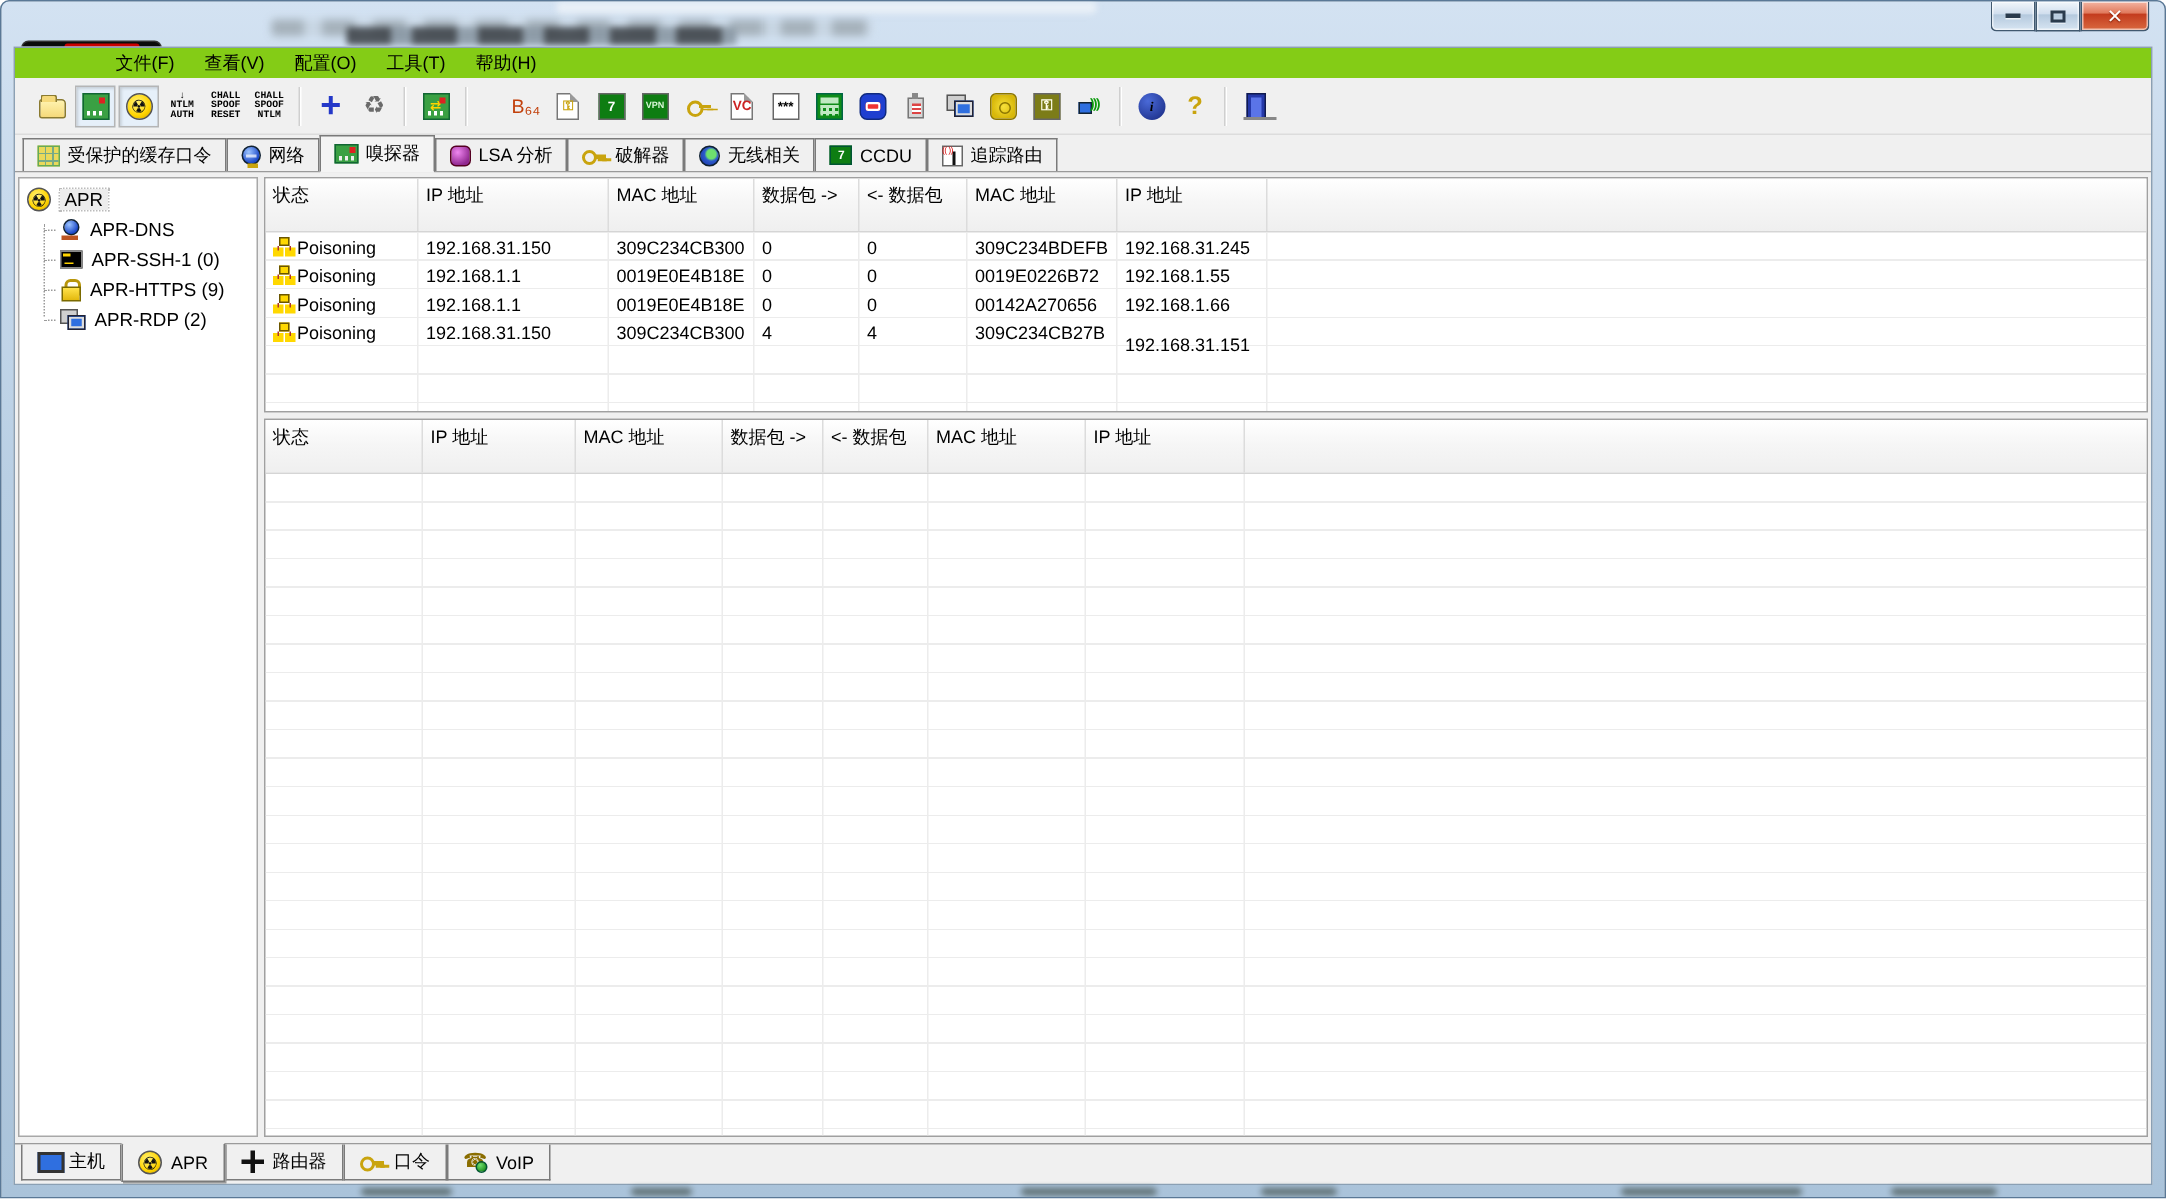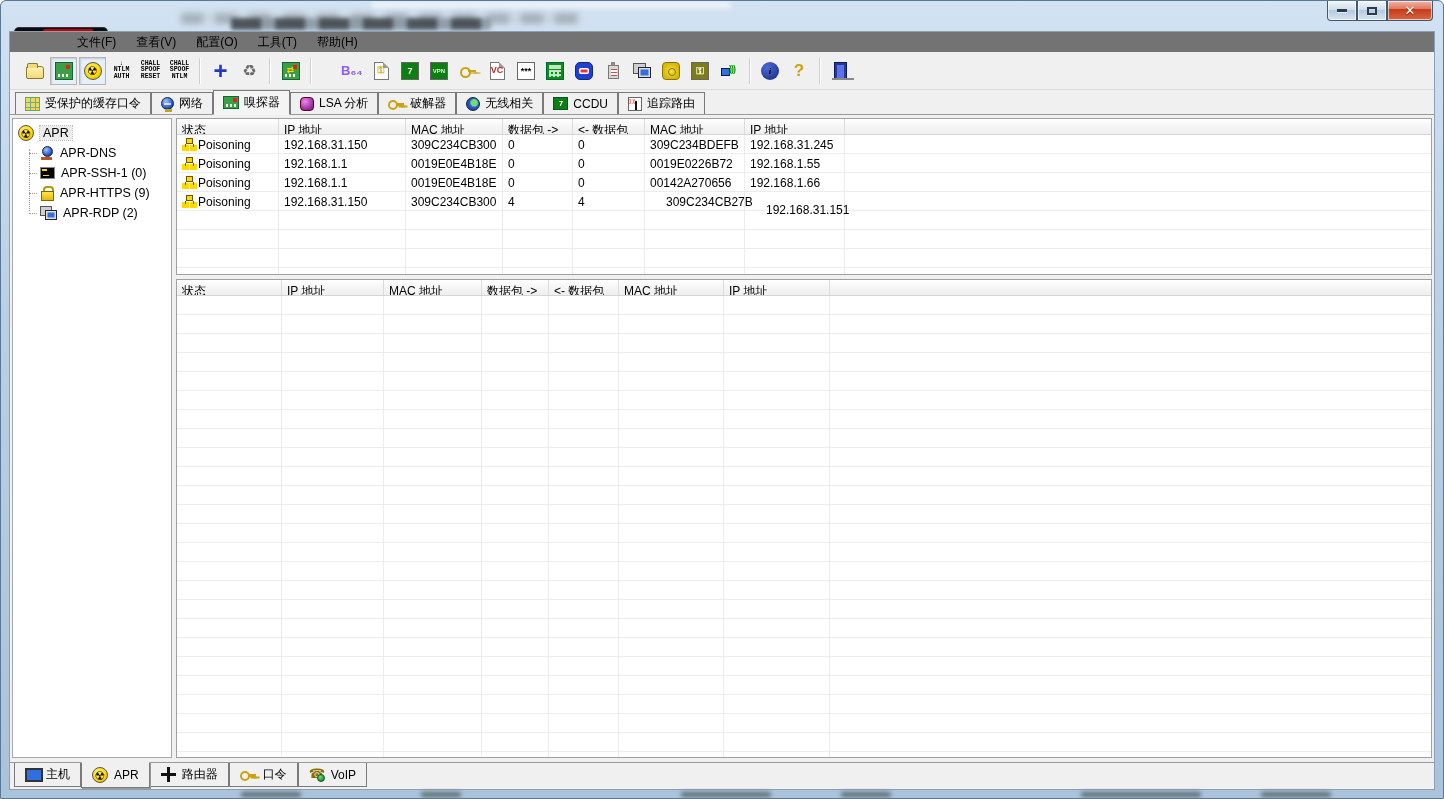--- a/index.html
+++ b/index.html
@@ -26,21 +26,21 @@
   .wbtn:first-child { border-radius:0 0 0 4px; }
   .wbtn-close { width:46px; border-radius:0 0 4px 0;
     background:linear-gradient(#f4b6a4,#e07a5d 40%,#c33c1e 45%,#d9683f); }
   .glyph-min { width:10px; height:3px; background:#2a3b4d; box-shadow:0 1px 0 rgba(255,255,255,.7); }
   .glyph-max { width:10px; height:8px; border:2px solid #2a3b4d; box-shadow:0 1px 0 rgba(255,255,255,.5); }
   .glyph-close { color:#fff; font-weight:bold; font-size:13px; text-shadow:0 1px 1px #7c1d07; line-height:1; }
 
   
   .bodyarea { position:absolute; left:8px; right:8px; top:30px; bottom:8px; background:#f0f0f0; border:1px solid #8ba0b4; display:flex; flex-direction:column; }
 
-  .menubar { height:20px; display:flex; align-items:center; padding-left:58px; background:#737373; gap:2px; flex:none; }
+  .menubar { height:20px; display:flex; align-items:center; padding-left:58px; background:#84cc16; gap:2px; flex:none; }
   .menu-item { padding:2px 9px; cursor:default; }
 
   .toolbar { height:38px; display:flex; align-items:center; padding-left:10px; background:#f0f0f0; border-bottom:1px solid #dcdcdc; flex:none; }
   .tb-sep { width:2px; height:26px; margin:0 5px; border-left:1px solid #cfcfcf; border-right:1px solid #fff; }
   .tb-btn { min-width:27px; height:28px; display:flex; align-items:center; justify-content:center; margin:0 1px; border:1px solid transparent; padding:0 2px; }
   .tb-btn.pressed { border:1px solid #b5b5b5; background:#e6f0fa; box-shadow:inset 1px 1px 2px rgba(0,0,0,.15); }
   .tb-lines { display:flex; flex-direction:column; align-items:center; line-height:1; }
   .tb-lines span { font-size:6.5px; font-weight:bold; font-family:"Liberation Mono","DejaVu Sans Mono",monospace; letter-spacing:0; }
   .tb-glyph { line-height:1; }
 
@@ -144,21 +144,21 @@
   .tree-row.selected .tlbl { background:#ececec; outline:1px dotted #bbb; padding:0 3px; }
   .tree-guides { position:absolute; left:16px; top:30px; height:62px; border-left:1px dotted #9a9a9a; }
   .tree-row.child::before { content:""; position:absolute; left:16px; top:10px; width:8px; border-top:1px dotted #9a9a9a; }
   .tree .tlbl { font-size:12.5px; }
 
   .rightpane { position:absolute; left:166px; top:3px; right:2px; bottom:4px; display:flex; flex-direction:column; }
   .lv { background:#fff; border:1px solid #a0a0a0; display:flex; flex-direction:column; position:relative; overflow:hidden; }
   .lv-upper { height:157px; flex:none; }
   .lv-gap { height:4px; flex:none; }
   .lv-lower { flex:1; }
-  .lv-head { display:flex; height:16px; flex:none; border-bottom:1px solid #d5d5d5; background:linear-gradient(#ffffff,#f6f6f6 45%,#efefef); }
+  .lv-head { display:flex; height:36px; flex:none; border-bottom:1px solid #d5d5d5; background:linear-gradient(#ffffff,#f6f6f6 45%,#efefef); }
   .lv-col { border-right:1px solid #dcdcdc; padding:3px 0 0 5px; white-space:nowrap; overflow:hidden; flex:none; }
   .lv-fill { flex:1; border-right:none; }
   .lv-body { flex:1; position:relative;
      background-image:repeating-linear-gradient(to bottom, transparent 0 18px, #ececec 18px 19px); }
   .vline { position:absolute; top:0; bottom:0; width:1px; background:#ececec; }
   .lv-row { display:flex; height:19px; align-items:center; position:relative; }
   .lv-cell { padding-left:5px; white-space:nowrap; overflow:hidden; flex:none; display:flex; align-items:center; height:19px; }
 
   .pane-tabstrip { height:27px; flex:none; display:flex; align-items:flex-start; padding-left:2px; position:relative; }
   .pane-tab { display:flex; align-items:center; gap:8px; height:25px; padding:0 14px 0 8px; background:#f0f0f0; border:1px solid #7a7a7a; border-top:1px solid #f0f0f0; margin-top:-1px; box-shadow:1px 1px 0 #9a9a9a; width:196px; }
@@ -245,21 +245,21 @@
           <span class="tb-glyph" style="color: rgb(106, 106, 106); font-size: 16px;">♻</span>
         </div>
         <div class="tb-sep"></div>
         <div class="tb-btn">
           <span class="i16 tk-card">
             <span style="position: absolute; left: 0px; right: 0px; top: 2px; text-align: center; font-size: 9px; font-weight: bold; color: rgb(255, 212, 0);">⇄</span>
           </span>
         </div>
         <div class="tb-sep"></div>
         <div class="tb-btn">
-          <span class="tb-glyph" style="color: #8b5cf6; font-size: 13px; font-weight: bold; padding-left: 20px;">B₆₄</span>
+          <span class="tb-glyph" style="color: #c2410c; font-size: 13px; font-weight: normal; padding-left: 20px;">B₆₄</span>
         </div>
         <div class="tb-btn">
           <span class="i16 tk-page">
             <span style="position: absolute; left: 0px; right: 0px; top: 2px; text-align: center; font-size: 9px; font-weight: bold; color: rgb(201, 164, 14);">⚿</span>
           </span>
         </div>
         <div class="tb-btn">
           <span class="i16 tk-box" style="background: rgb(14, 125, 18); color: rgb(255, 255, 255); font-size: 9px;">7</span>
         </div>
         <div class="tb-btn">
@@ -470,21 +470,21 @@
                 </div>
                 <div class="lv-cell" style="width: 97px;">
                   <span>309C234CB300</span>
                 </div>
                 <div class="lv-cell" style="width: 70px;">
                   <span>4</span>
                 </div>
                 <div class="lv-cell" style="width: 72px;">
                   <span>4</span>
                 </div>
-                <div class="lv-cell" style="width: 100px; margin-left: 16px;">
+                <div class="lv-cell" style="width: 100px;">
                   <span>309C234CB27B</span>
                 </div>
                 <div class="lv-cell" style="width: 100px; margin-top: 16px;">
                   <span>192.168.31.151</span>
                 </div>
               </div>
             </div>
           </div>
         <div class="lv-gap"></div>
         <div class="lv lv-lower" id="lowerlist">

